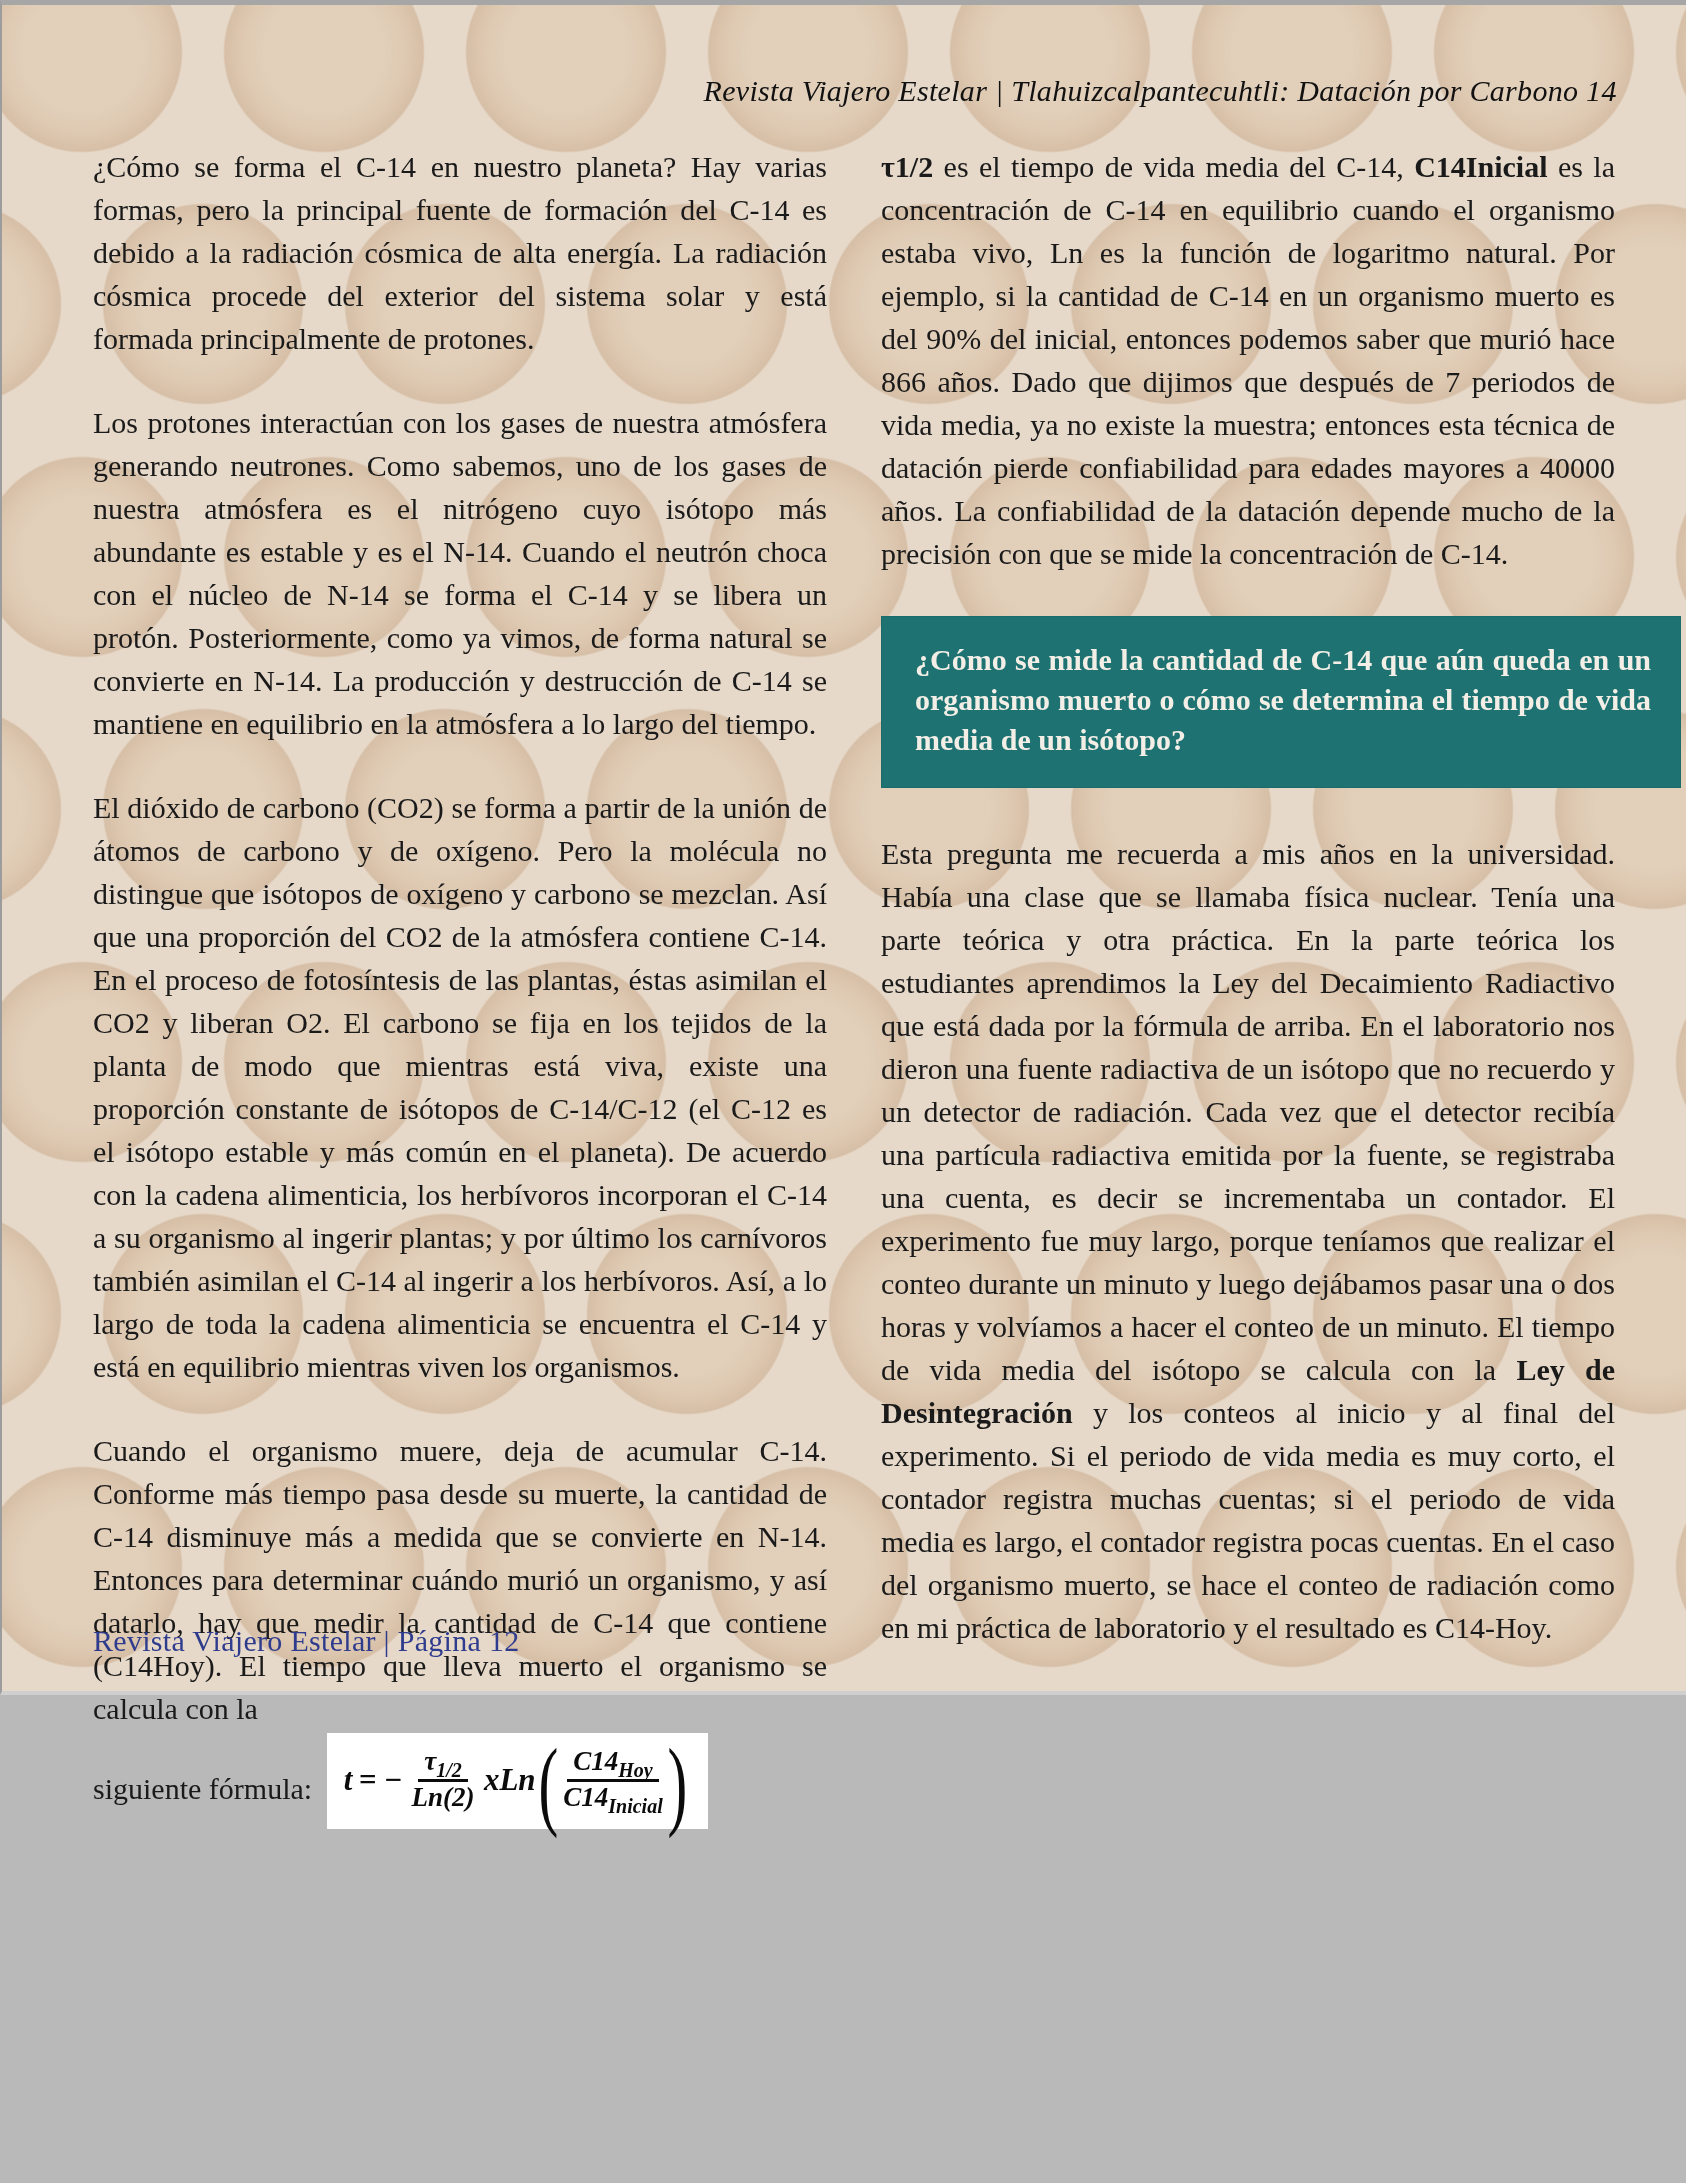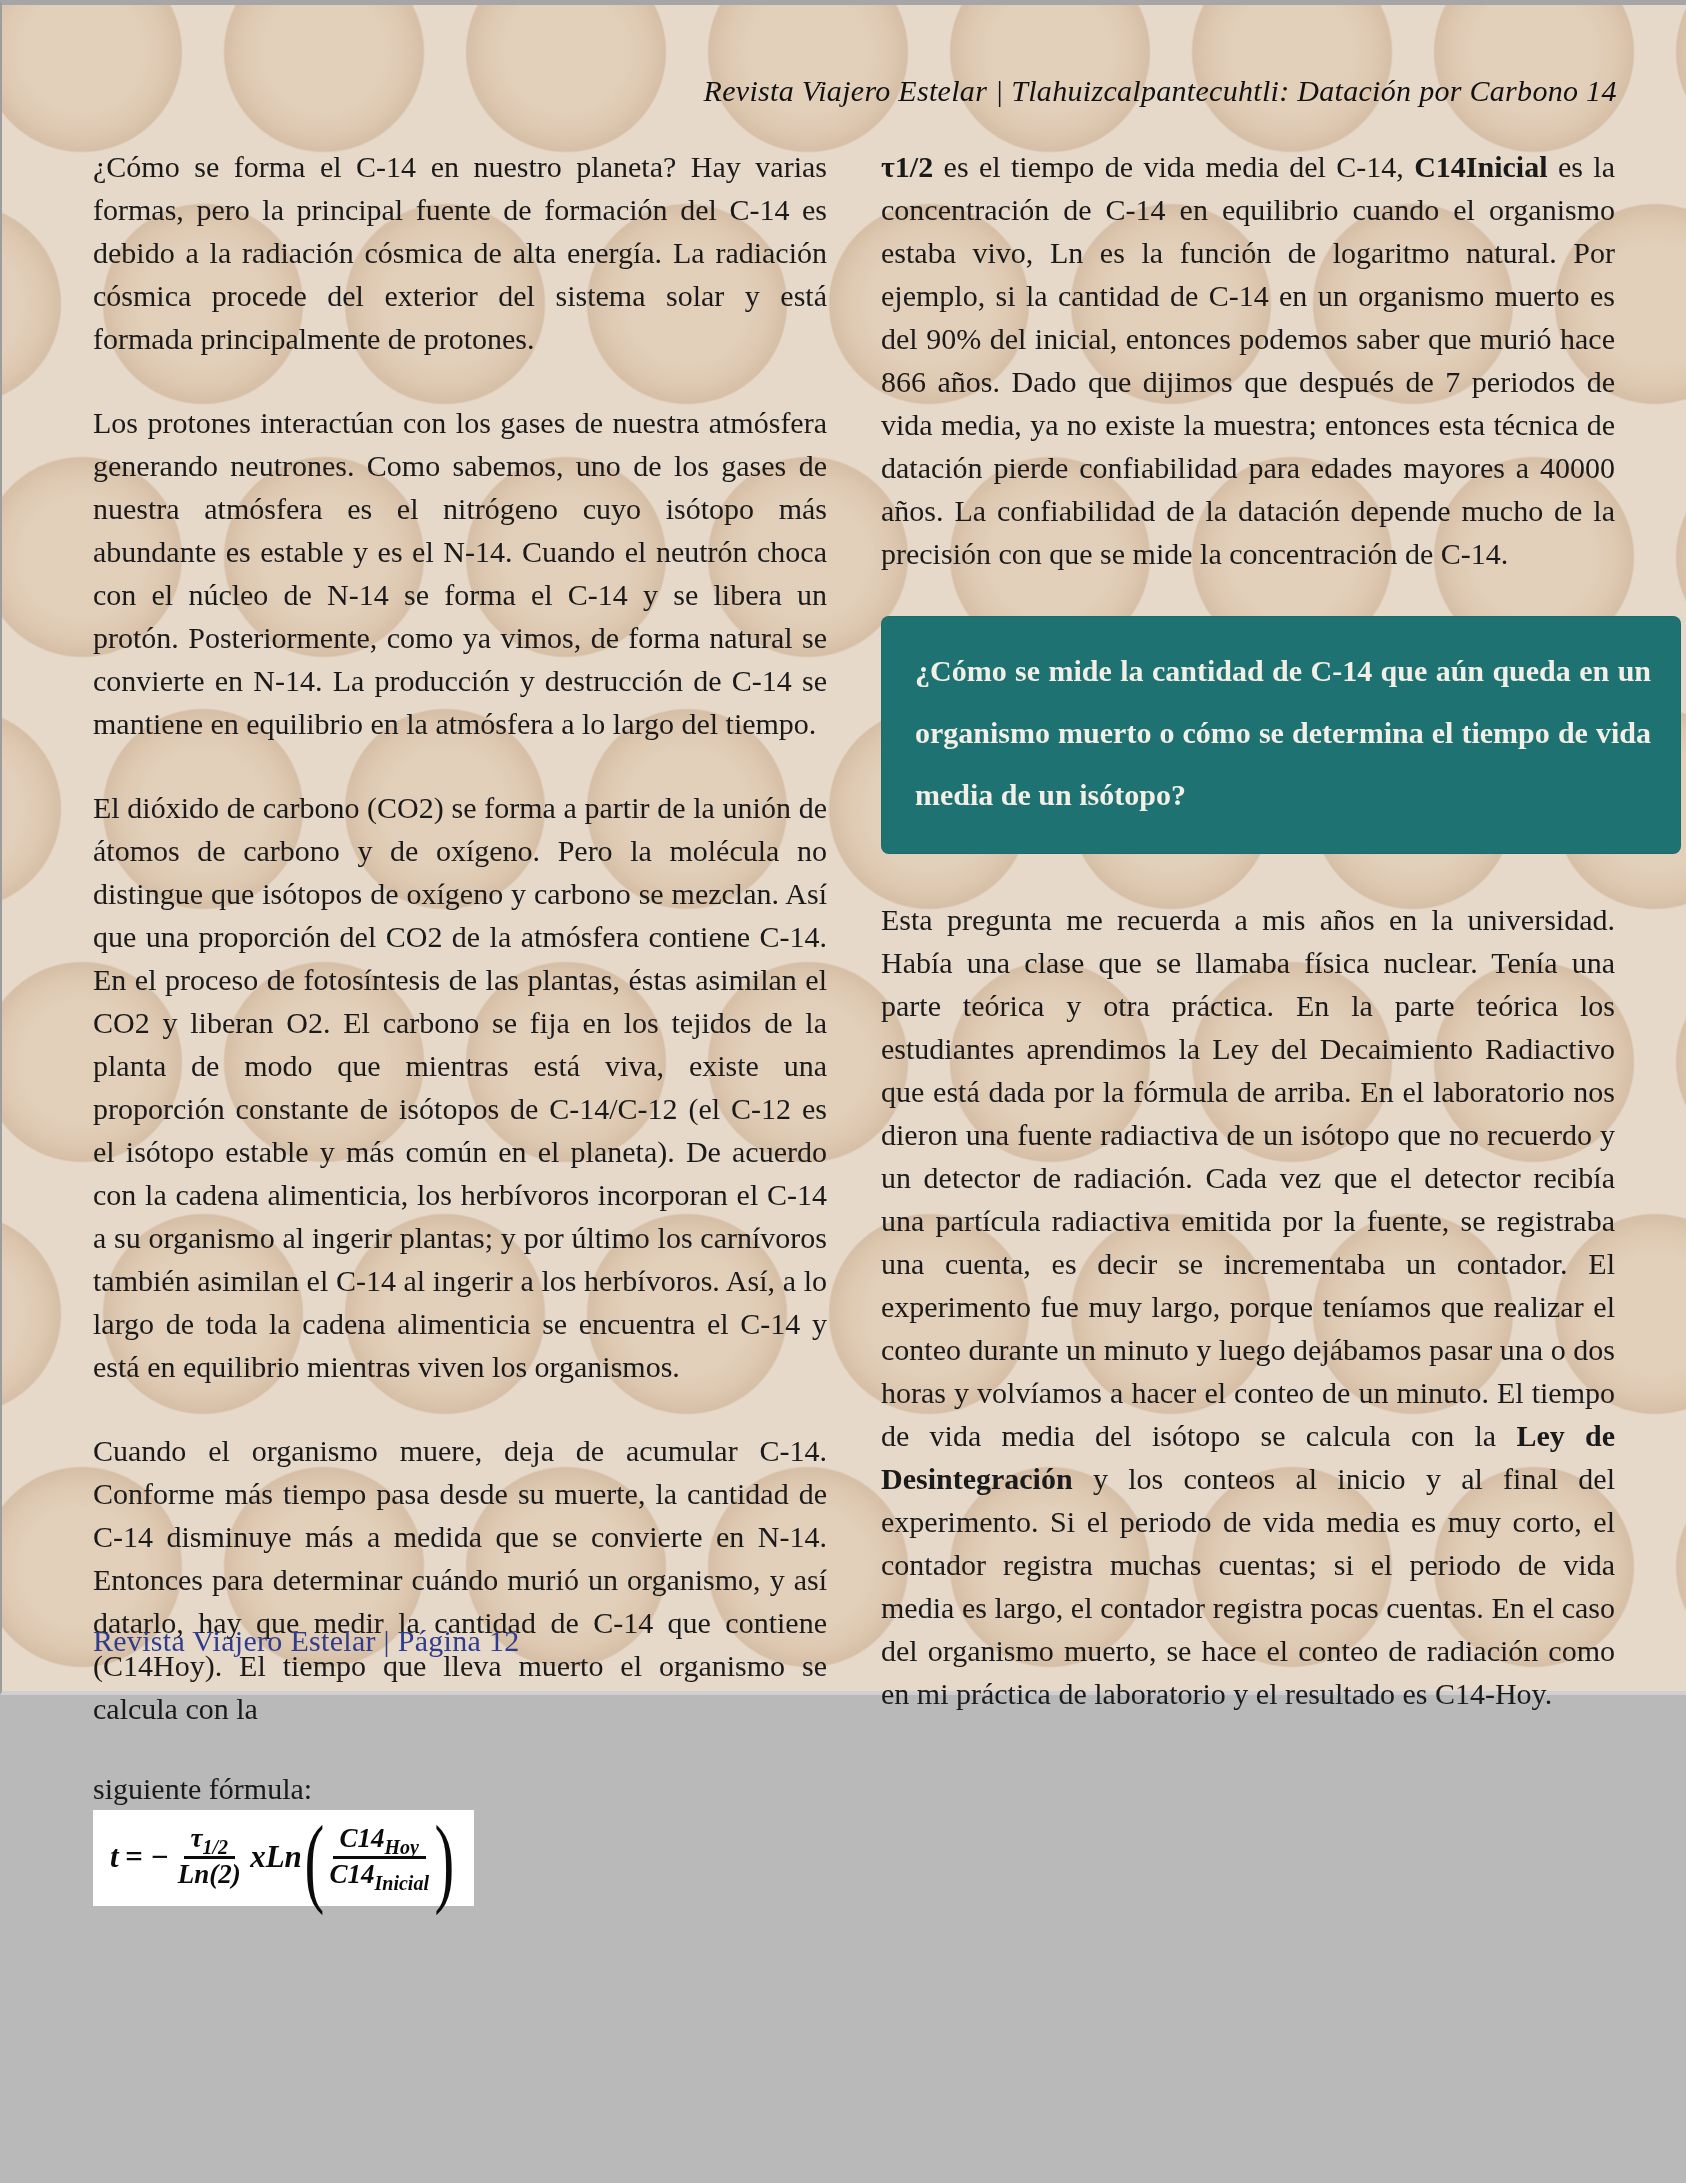--- a/index.html
+++ b/index.html
@@ -55,33 +55,31 @@
     margin:0 0 41px 0;
   }
   .column p.tight{margin-bottom:0;}
   b{font-weight:bold;}
   
   .question-box{
     background:#1e7272;
     color:#f3efe7;
     font-weight:bold;
     font-size:30px;
-    line-height:62px;
+    line-height:40px;
     text-align:justify;
     padding:24px 30px 28px 34px;
     margin:10.6px -66px 44px 0;
     box-shadow:inset 0 0 0 0.7px rgba(0,0,0,0.08);
-    border-radius:8px;
   }
   
   .formula-row{
     display:flex;
     align-items:flex-start;
     margin-top:2.6px;
-    flex-direction:column;
   }
   .formula-lead{
     white-space:nowrap;
     padding-top:34px;
     flex:0 0 auto;
     margin-right:14.6px;
   }
   .formula-box{
     background:#ffffff;
     padding:13.2px 20px 16px 17px;

